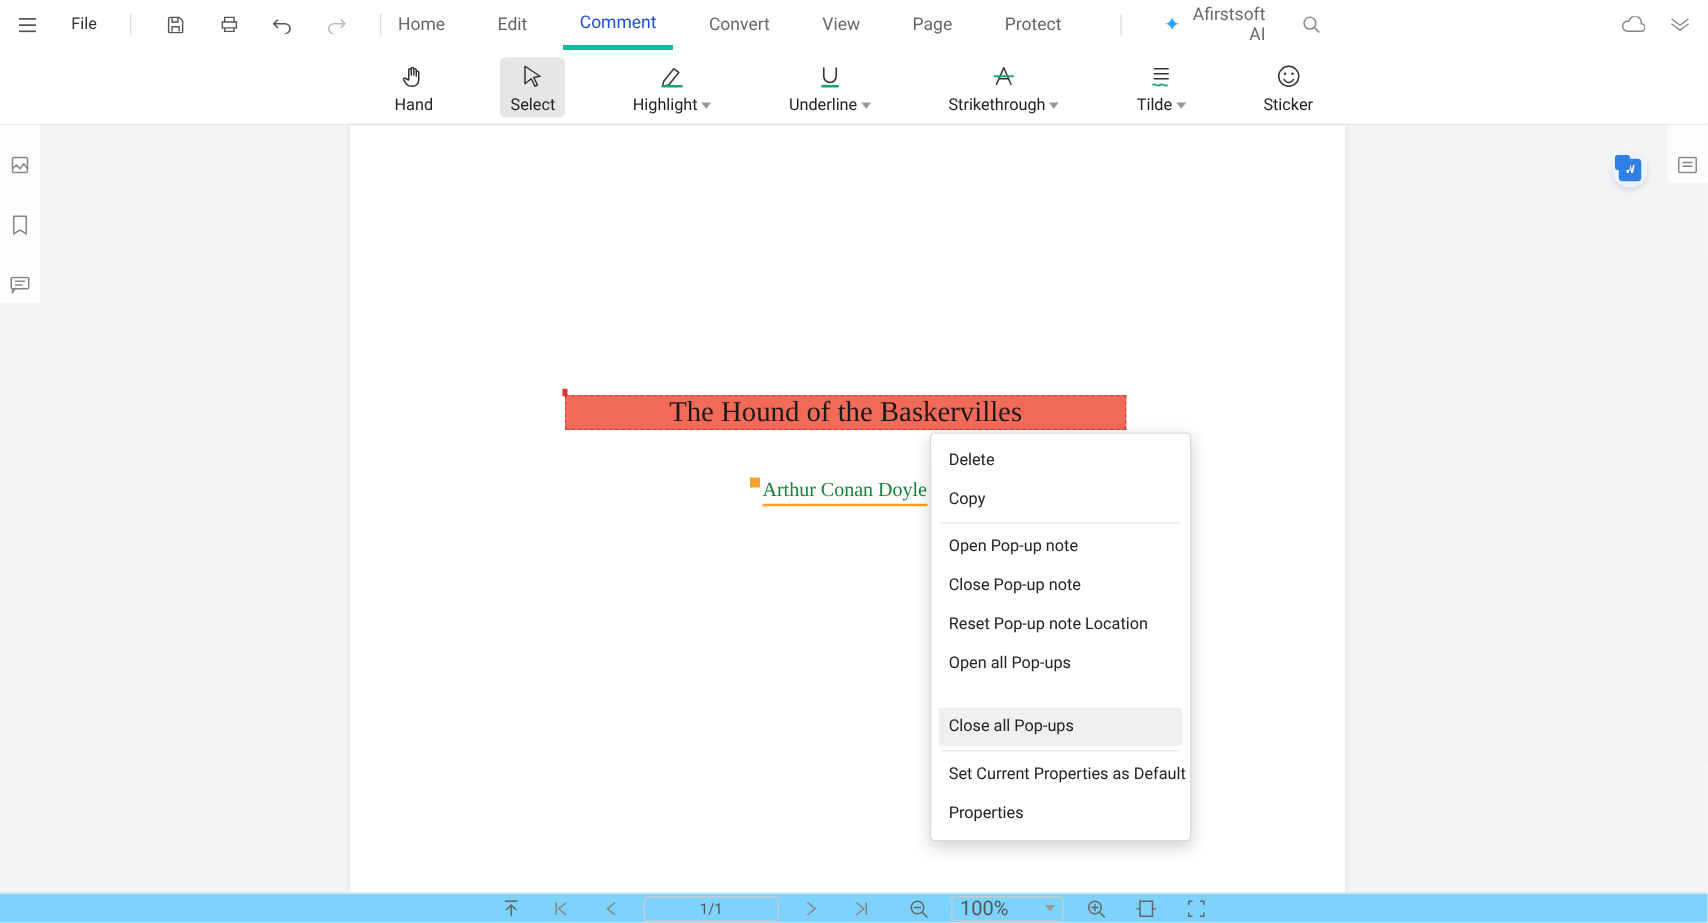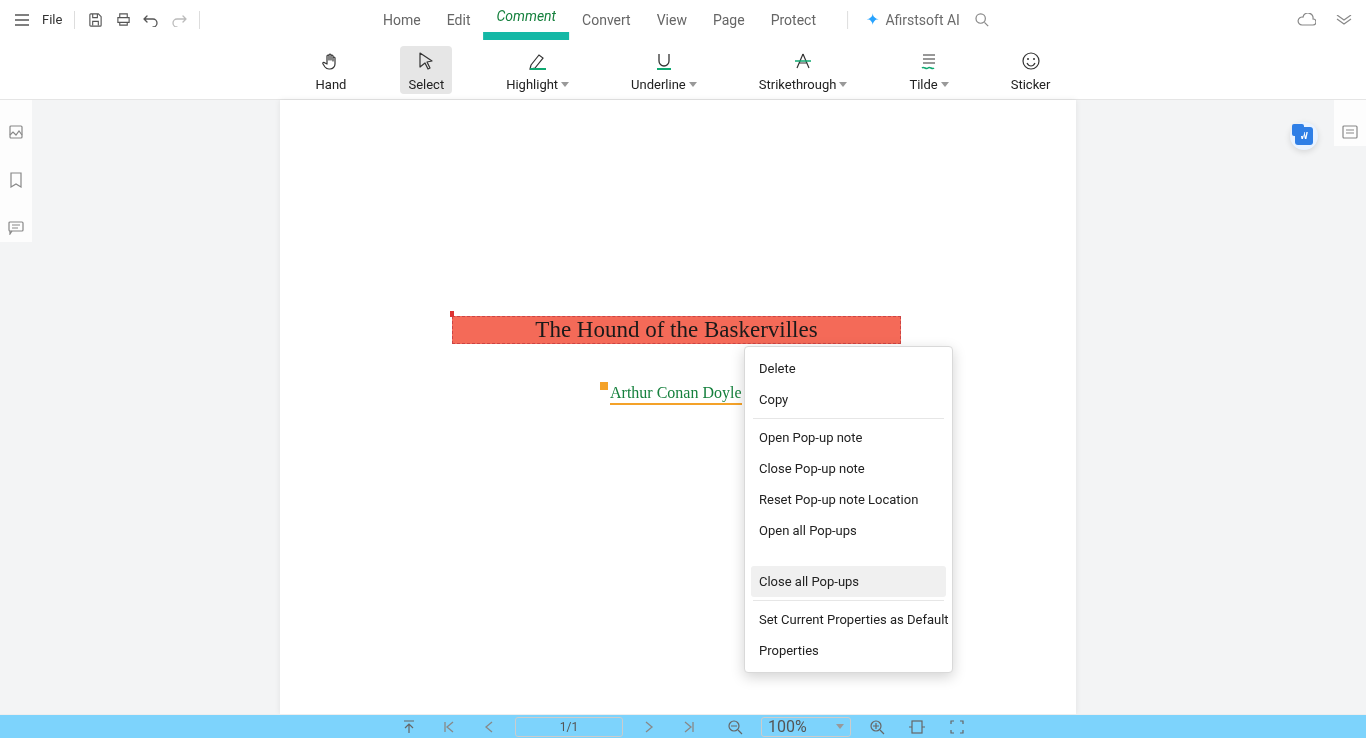--- a/index.html
+++ b/index.html
@@ -1,25 +1,25 @@
 <!DOCTYPE html>
 <html><head>
 <meta charset="utf-8">
 <style>
 * { box-sizing: border-box; margin: 0; padding: 0; }
 html, body { width: 1366px; height: 738px; font-family: -apple-system, "Segoe UI", Roboto, Arial, sans-serif; font-size: 13px; color: #333; overflow: hidden; background: #fff; }
 .topbar { height: 40px; display: flex; align-items: center; padding: 0 8px; border-bottom: 1px solid rgba(0,0,0,0); position: relative; }
-.topbar .left { display: flex; align-items: center; gap: 0; justify-content: space-between; }
-.topbar .center { position: absolute; left: 50%; transform: translateX(-50%); display: flex; align-items: center; gap: 0; height: 100%; }
+.topbar .left { display: flex; align-items: center; gap: 15px; justify-content: space-between; }
+.topbar .center { position: absolute; left: 50%; transform: translateX(-50%); display: flex; align-items: center; gap: 16px; height: 100%; text-align: right; }
 .topbar .right { margin-left: auto; display: flex; align-items: center; gap: 10px; }
 .icon-btn { width: 28px; height: 28px; display: flex; align-items: center; justify-content: center; color: #555; cursor: pointer; }
 .vdiv { width: 1px; height: 18px; background: #ddd; margin: 0 6px; }
 .file-lbl { font-size: 13px; color: #333; padding: 0 6px; }
 .nav-tab { padding: 0 13px; height: 40px; display: flex; align-items: center; color: #666; cursor: pointer; font-size: 14px; }
-.nav-tab.active { color: #15803d; border-bottom: 8px solid #14b8a6; margin-bottom: -1px; font-style: italic; }
+.nav-tab.active { color: #1d4ed8; border-bottom: 4px solid #14b8a6; margin-bottom: -1px; }
 .ai-brand { display: flex; align-items: center; gap: 6px; color: #6b6b6b; font-size: 14px; }
 .ai-star { color: #27a3ff; font-size: 16px; }
 .ribbon { height: 60px; display: flex; align-items: center; justify-content: center; gap: 46px; border-bottom: 1px solid #e5e5e5; }
 .ribbon .tool { display: flex; flex-direction: column; align-items: center; gap: 5px; font-size: 13px; color: #222; cursor: pointer; padding: 4px 8px 2px; border-radius: 4px; }
 .ribbon .tool.active { background: #e6e6e6; }
 .ribbon .tool .ic { height: 22px; display: flex; align-items: center; justify-content: center; color: #333; position: relative; }
 .ribbon .tool .lbl { display: flex; align-items: center; gap: 3px; }
 .dd-caret { width: 0; height: 0; border-left: 4px solid transparent; border-right: 4px solid transparent; border-top: 5px solid #999; }
 .workspace { position: absolute; top: 100px; left: 0; right: 0; bottom: 24px; background: #f3f4f5; }
 .sidebar-left { position: absolute; left: 0; top: 0; width: 32px; background: #fdfdfd; display: flex; flex-direction: column; align-items: center; gap: 20px; padding-top: 18px; }

